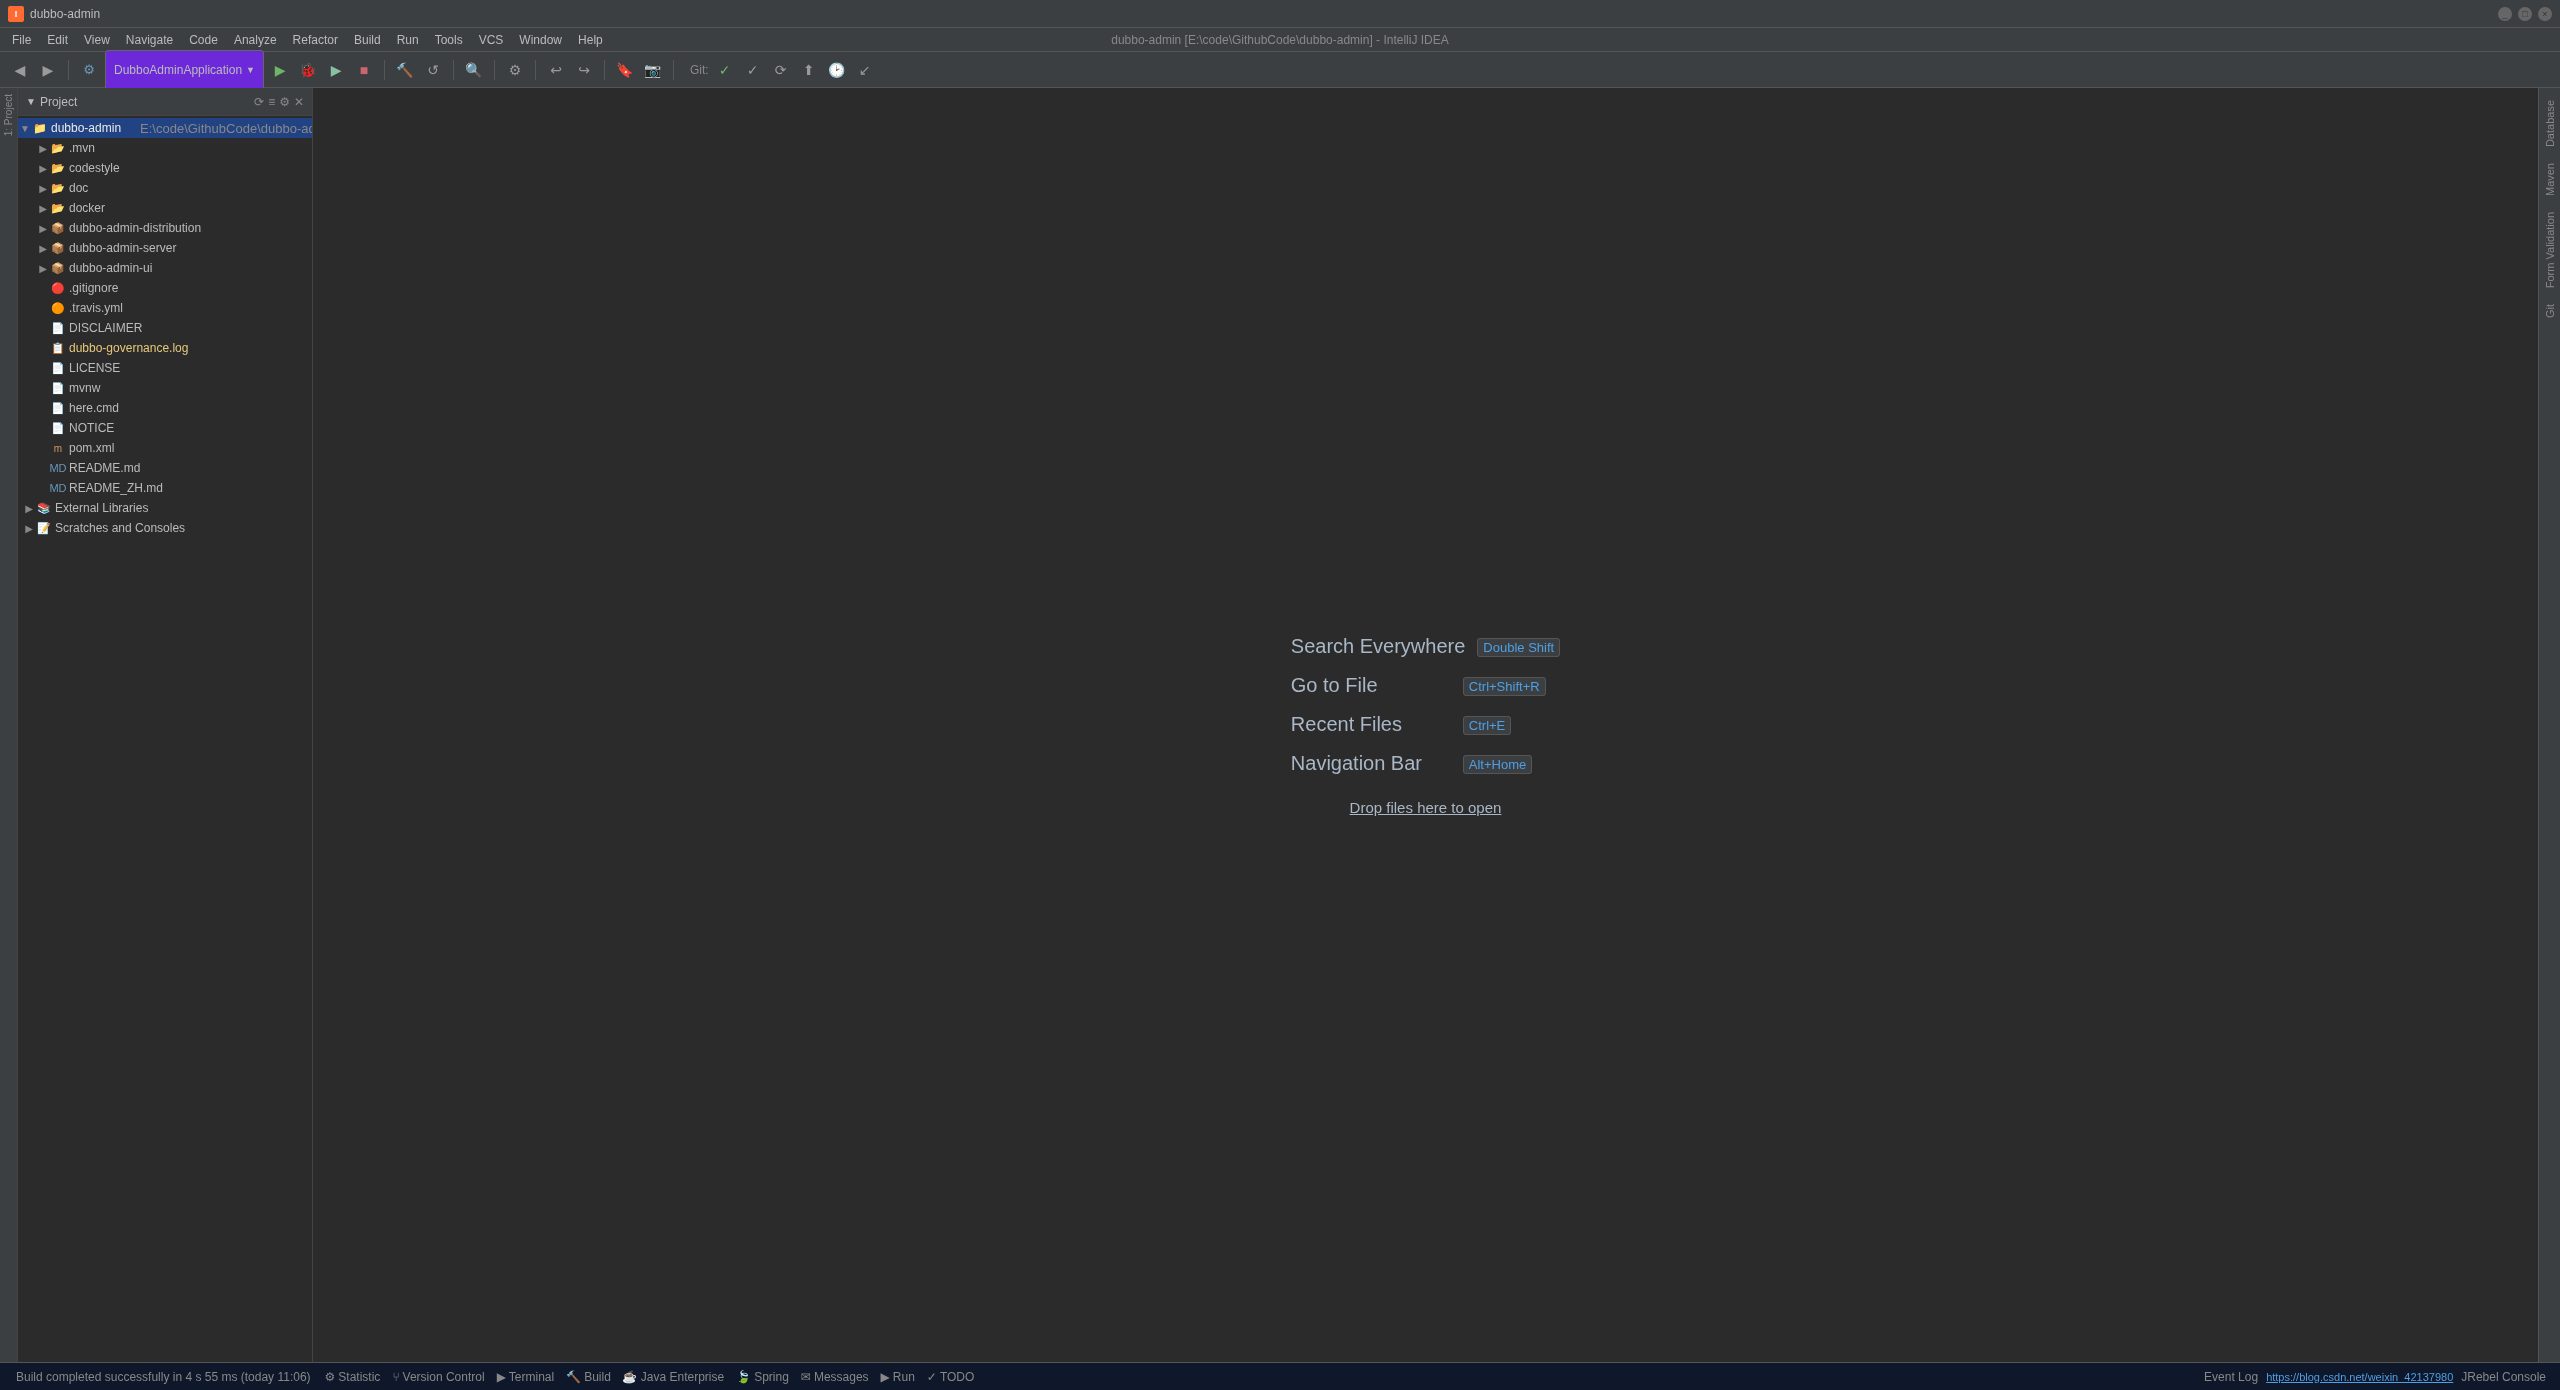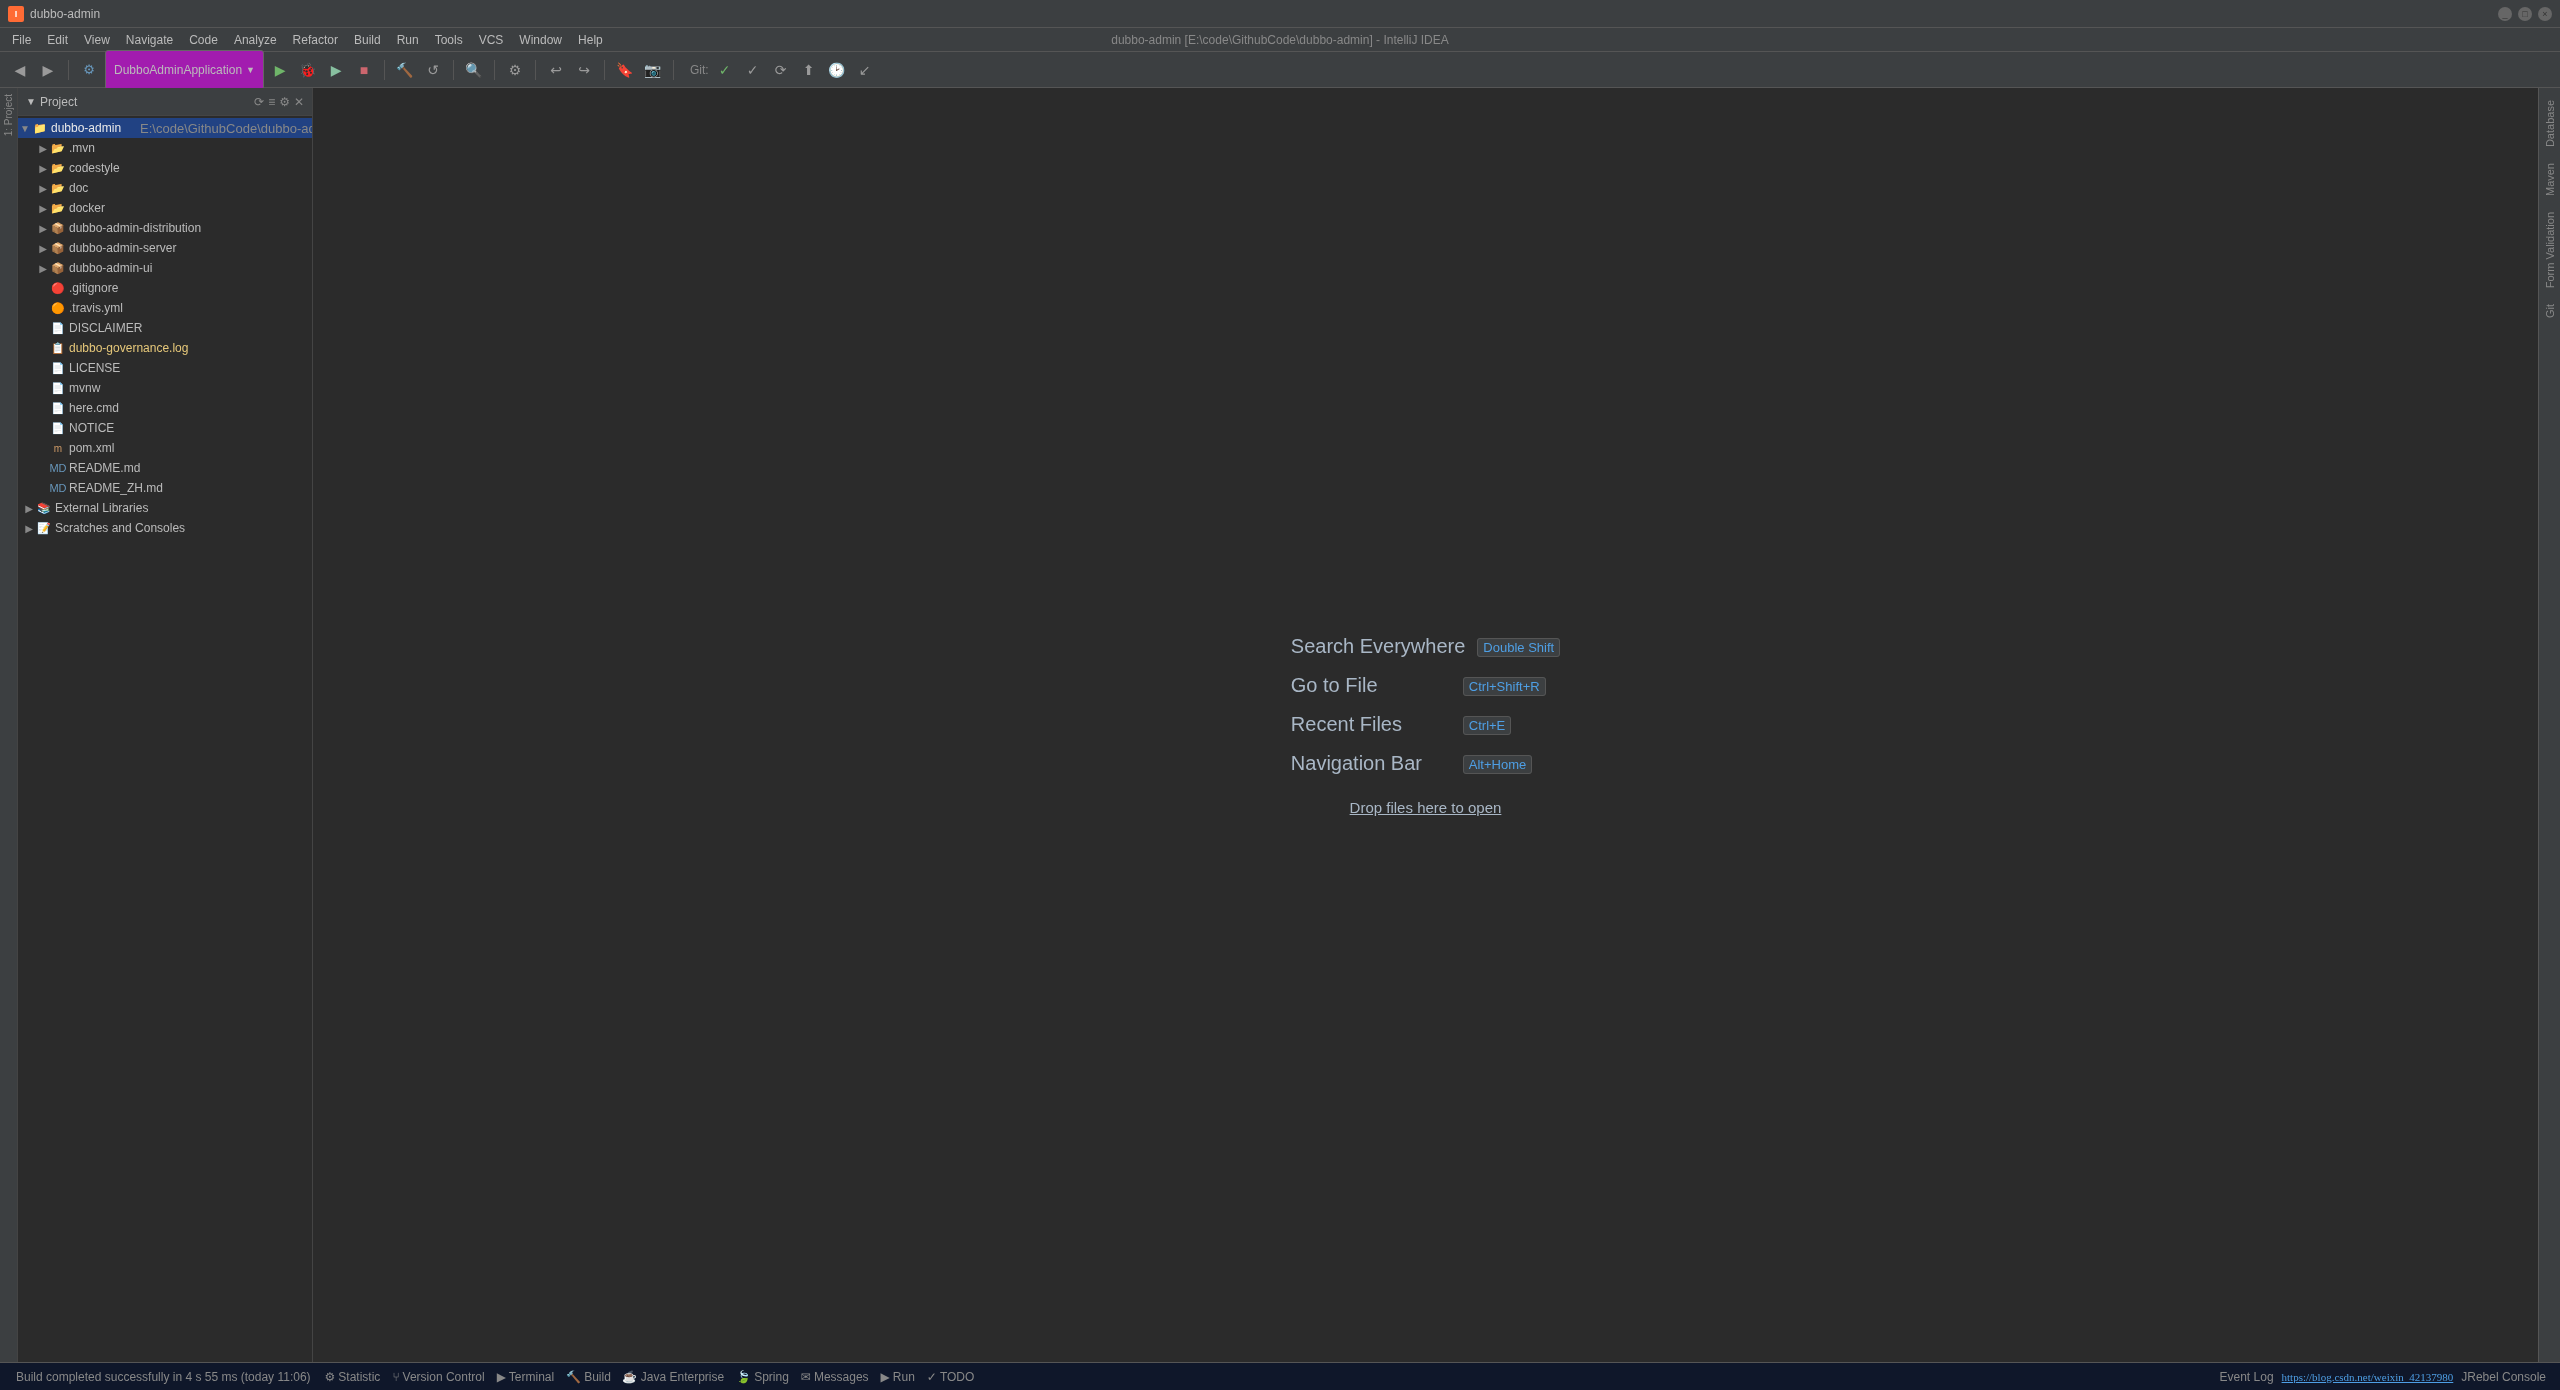--- a/index.html
+++ b/index.html
@@ -98,21 +98,21 @@
       display: flex; align-items: center; justify-content: center;
       color: #9a9a9a;
       font-size: 14px;
     }
     .toolbar-separator {
       width: 1px; height: 20px;
       background: #555;
       margin: 0 4px;
     }
     .toolbar-dropdown {
-      background: #a21caf;
+      background: #6d28d9;
       border: 1px solid #666;
       border-radius: 3px;
       padding: 2px 8px;
       color: #bbb;
       font-size: 12px;
       display: flex; align-items: center; gap: 4px;
       cursor: pointer;
       height: 40px;
     }
     .git-section {
@@ -300,21 +300,20 @@
     .status-right {
       margin-left: auto;
       display: flex; align-items: center;
       gap: 2px;
     }
     .status-url {
       font-size: 11px;
       color: #4e9fe5;
       text-decoration: underline;
       cursor: pointer;
-      font-family: Liberation Serif, serif;
     }
     #build-message {
       font-size: 12px;
       color: #888;
       padding: 0 8px;
     }
 
     
     #far-left-panel {
       width: 18px;

